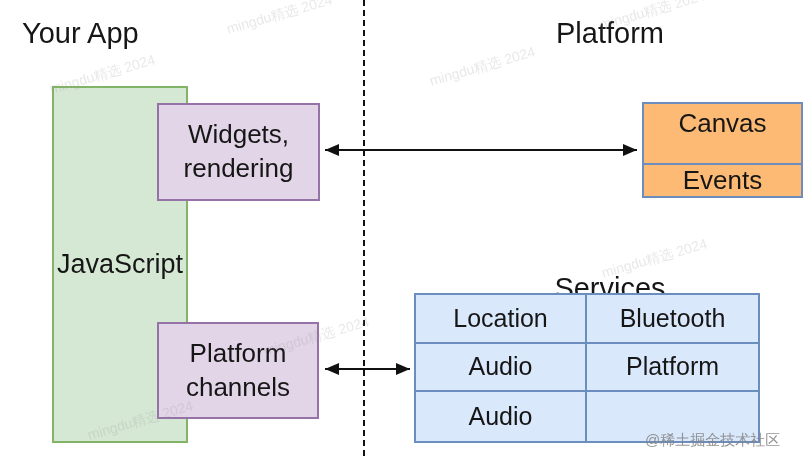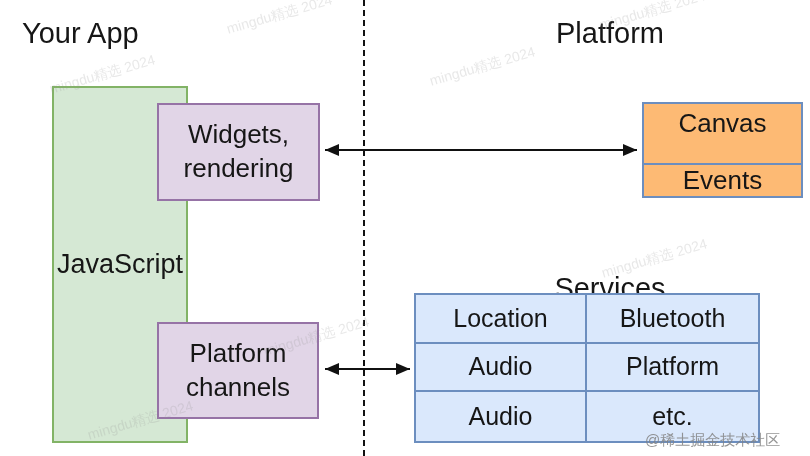--- a/index.html
+++ b/index.html
@@ -148,21 +148,20 @@
     <div class="cell">Canvas</div>
     <div class="cell">Events</div>
   </div>
 
   <div class="services-table">
     <div class="cell">Location</div>
     <div class="cell">Bluetooth</div>
     <div class="cell">Audio</div>
     <div class="cell">Platform</div>
     <div class="cell">Audio</div>
-    <div class="cell">etc.</div>
   </div>
 
   <svg class="arrow-layer" width="810" height="456" viewBox="0 0 810 456">
     <defs>
       <marker id="ah" markerUnits="userSpaceOnUse" markerWidth="15" markerHeight="12" refX="14" refY="6" orient="auto-start-reverse">
         <path d="M0,0 L14,6 L0,12 Z" fill="#111111"></path>
       </marker>
     </defs>
     <line x1="325" y1="150" x2="637" y2="150" stroke="#111111" stroke-width="2" marker-start="url(#ah)" marker-end="url(#ah)"></line>
     <line x1="325" y1="369" x2="410" y2="369" stroke="#111111" stroke-width="2" marker-start="url(#ah)" marker-end="url(#ah)"></line>

